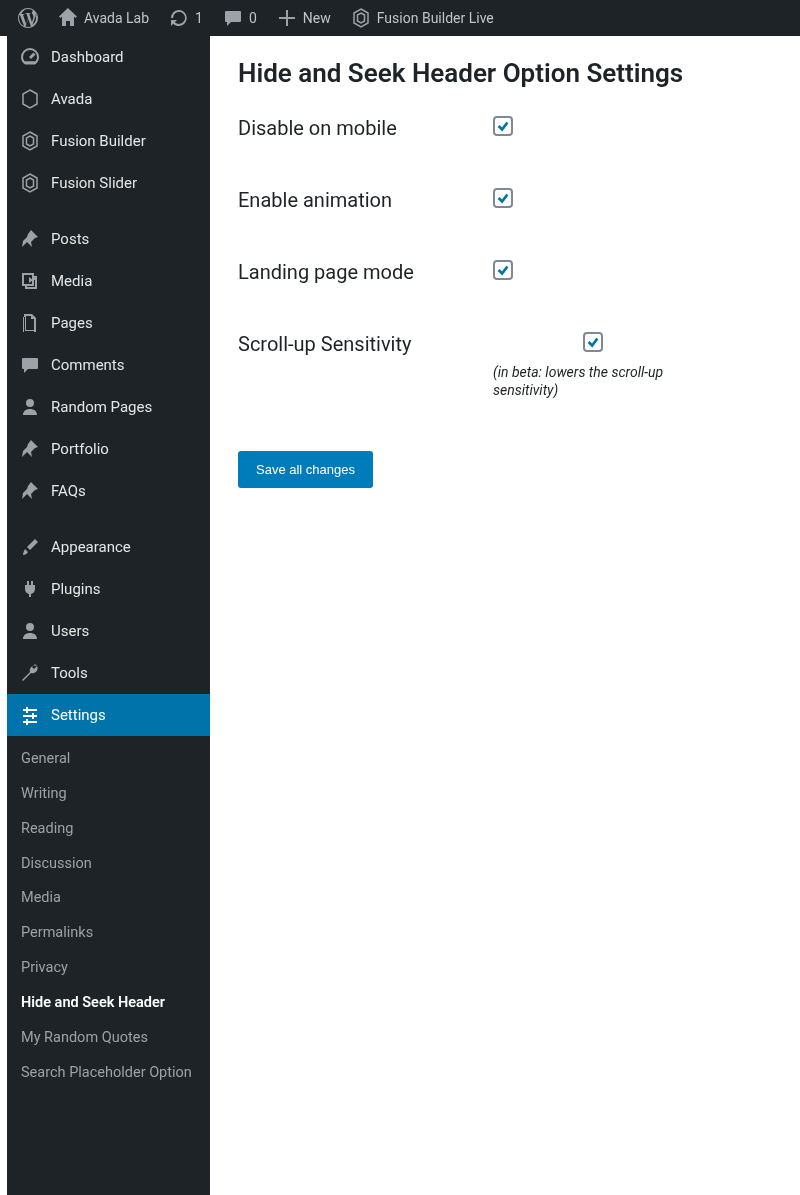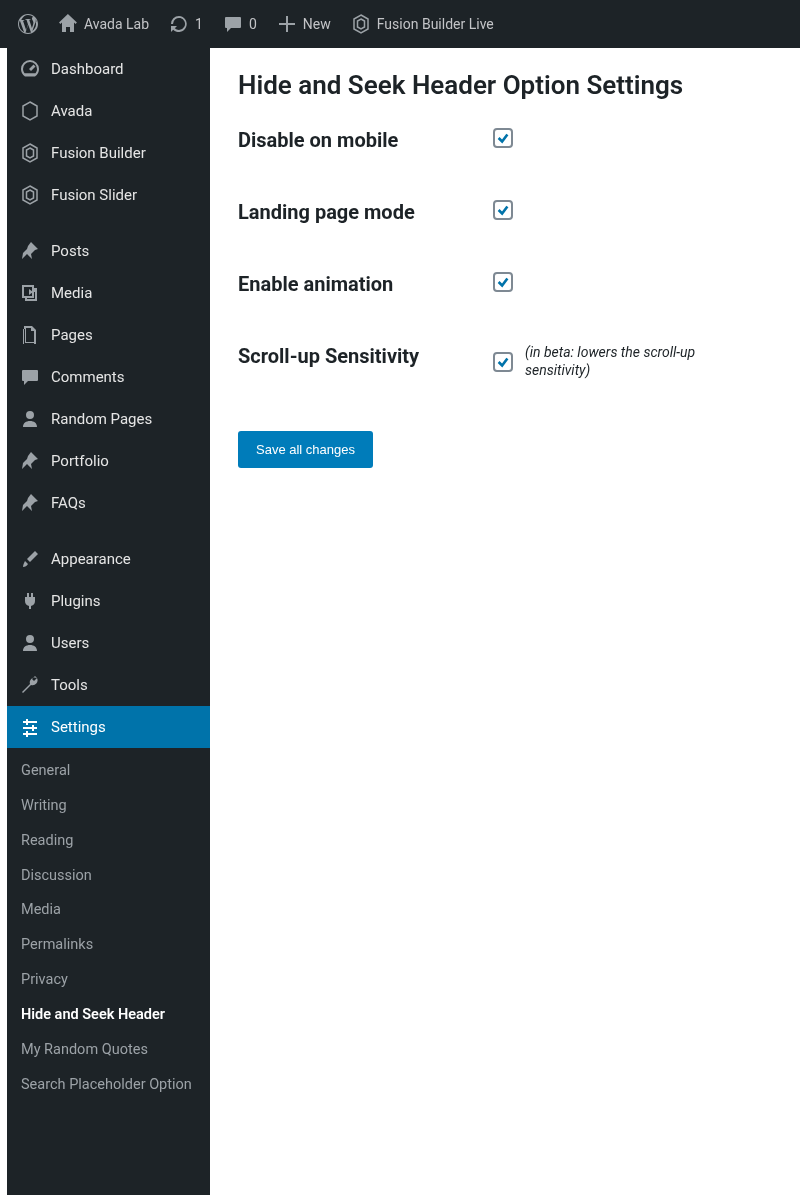--- a/index.html
+++ b/index.html
@@ -1,19 +1,19 @@
 <!DOCTYPE html>
 <html><head>
 <meta charset="utf-8">
 <style>
 * { margin: 0; padding: 0; box-sizing: border-box; }
 body { font-family: -apple-system, BlinkMacSystemFont, "Segoe UI", Roboto, sans-serif; width: 800px; height: 1195px; overflow: hidden; background: #fff; }
 
 
-.admin-bar { background: #1d2327; height: 48px; display: flex; align-items: center; padding: 0 8px; color: #c3c4c7; font-size: 14px; }
+.admin-bar { background: #1d2327; height: 36px; display: flex; align-items: center; padding: 0 8px; color: #c3c4c7; font-size: 14px; }
 .admin-bar .item { display: flex; align-items: center; gap: 6px; padding: 0 10px; height: 36px; cursor: pointer; }
 .admin-bar .item svg { fill: #9ca2a7; width: 20px; height: 20px; }
 .admin-bar .ab-icon { width: 20px; height: 20px; display: inline-flex; align-items: center; justify-content: center; }
 
 
 .layout { display: flex; height: calc(1195px - 36px); margin-left: 7px; }
 .sidebar { width: 203px; background: #1d2327; color: #fff; flex-shrink: 0; font-size: 15px; }
 .menu-item { display: flex; align-items: center; gap: 10px; padding: 10px 12px; color: #e5e5e5; cursor: pointer; position: relative; }
 .menu-item.sep-above { margin-top: 14px; }
 .menu-item.active { background: #0073aa; color: #fff; }
@@ -22,22 +22,22 @@
 .menu-item .mi-icon svg { width: 20px; height: 20px; fill: #9ca2a7; }
 .menu-item.active .mi-icon svg { fill: #fff; }
 .submenu { background: #1d2327; padding: 6px 0 10px 0; }
 .submenu .sub-item { padding: 8px 14px; color: #9ca2a7; font-size: 14.5px; line-height: 1.3; cursor: pointer; }
 .submenu .sub-item.current { color: #fff; font-weight: 600; }
 
 
 .content { flex: 1; padding: 22px 28px; background: #fff; color: #1d2327; }
 h1.page-title { font-size: 26px; font-weight: 600; margin-bottom: 28px; }
 .form-row { display: flex; align-items: flex-start; margin-bottom: 48px; }
-.form-row .label { width: 255px; font-size: 20px; font-weight: 700; color: #1d2327; }
-.form-row .control { display: flex; align-items: center; gap: 12px; }
+.form-row .label { width: 255px; font-size: 20px; font-weight: 400; color: #1d2327; }
+.form-row .control { display: flex; align-items: center; gap: 12px; flex-direction: column; }
 .chk { width: 20px; height: 20px; border: 2px solid #7e8993; border-radius: 4px; display: inline-flex; align-items: center; justify-content: center; cursor: pointer; }
 .chk svg { width: 14px; height: 14px; fill: none; stroke: #0073aa; stroke-width: 3; }
 .note { font-style: italic; font-size: 14px; color: #1d2327; max-width: 200px; line-height: 1.25; }
 .save-btn { background: #007cba; color: #fff; border: none; padding: 11px 18px; font-size: 13px; border-radius: 3px; cursor: pointer; margin-top: 4px; }
 </style>
 </head>
 <body>
 
 <div class="admin-bar">
   <div class="item">
@@ -259,32 +259,32 @@
       <div class="control">
         <span class="chk">
             <svg viewBox="0 0 16 16">
               <polyline points="3,8 7,12 13,4"></polyline>
             </svg>
           </span>
       </div>
     </div>
 
     <div class="form-row">
-      <div class="label">Landing page mode</div>
+      <div class="label">Enable animation</div>
       <div class="control">
         <span class="chk">
             <svg viewBox="0 0 16 16">
               <polyline points="3,8 7,12 13,4"></polyline>
             </svg>
           </span>
       </div>
     </div>
 
     <div class="form-row">
-      <div class="label">Enable animation</div>
+      <div class="label">Landing page mode</div>
       <div class="control">
         <span class="chk">
             <svg viewBox="0 0 16 16">
               <polyline points="3,8 7,12 13,4"></polyline>
             </svg>
           </span>
       </div>
     </div>
 
     <div class="form-row">

